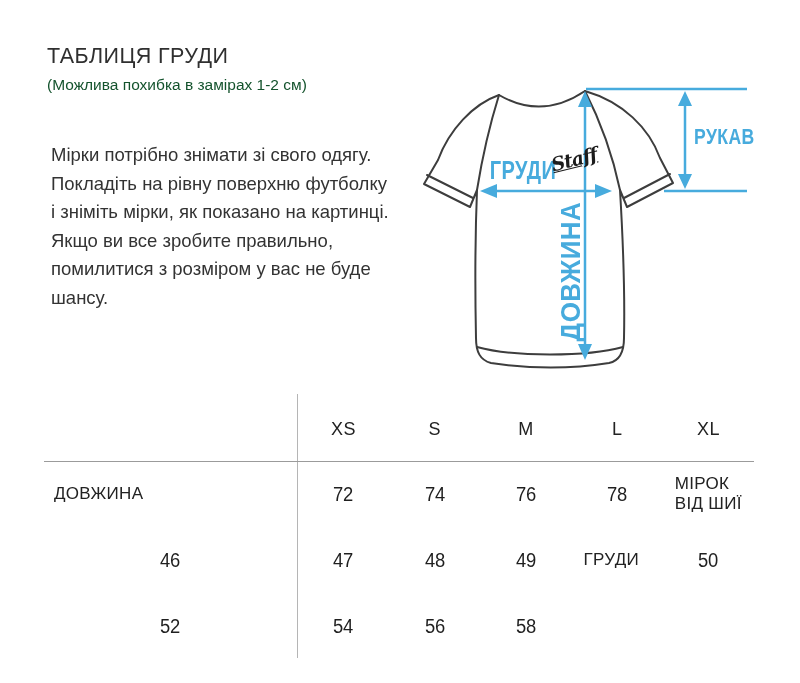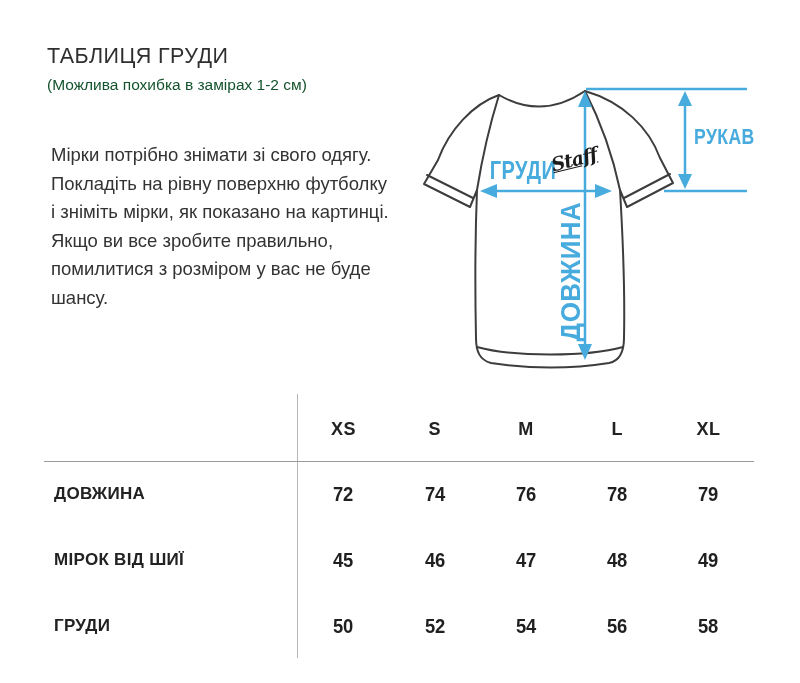--- a/index.html
+++ b/index.html
@@ -56,21 +56,21 @@
   
   .v-divider { left:297px; top:394px; width:1px; height:264px; background:#b5b5b5; }
   .h-divider { left:44px;  top:461px; width:710px; height:1px; background:#9b9b9b; }
 
   .size-grid {
     left:42px; top:398px; width:712px;
     display:grid;
     grid-template-columns:256px repeat(5, 1fr);
     grid-template-rows:63px 66px 66px 66px;
   }
-  .cell { display:flex; align-items:center; justify-content:center;font-weight:bold; }
+  .cell { display:flex; align-items:center; justify-content:center; }
   .cell.rowlabel {
     justify-content:flex-start; padding-left:12px;
     font-size:17px; letter-spacing:.3px; color:#222;
   }
   .cell.colhead { font-size:18px; color:#222; letter-spacing:.5px; }
   .cell.val     { font-size:20px; color:#1f1f1f;align-items:center; }
   .cell.val span { display:inline-block; transform:scaleX(.92); }
 </style>
 </head>
 <body>
@@ -141,28 +141,22 @@
     </div>
   <div class="cell val">
       <span>74</span>
     </div>
   <div class="cell val">
       <span>76</span>
     </div>
   <div class="cell val">
       <span>78</span>
     </div>
-  <div class="cell val">
-      <span>79</span>
-    </div>
 
   <div class="cell rowlabel">МІРОК ВІД ШИЇ</div>
-  <div class="cell val">
-      <span>45</span>
-    </div>
   <div class="cell val">
       <span>46</span>
     </div>
   <div class="cell val">
       <span>47</span>
     </div>
   <div class="cell val">
       <span>48</span>
     </div>
   <div class="cell val">

